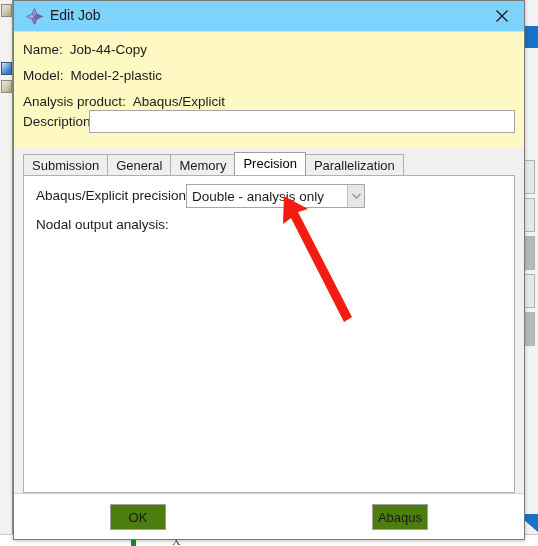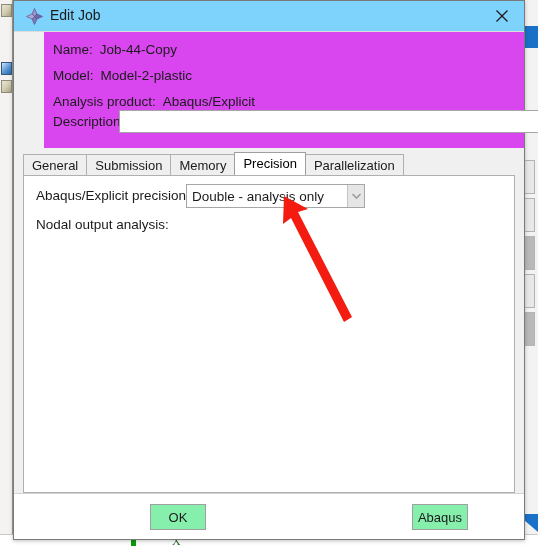--- a/index.html
+++ b/index.html
@@ -126,22 +126,21 @@
     align-items: center;
     justify-content: center;
     cursor: pointer;
   }
   .close-btn svg { display: block; }
 
   
   .header-block {
     position: relative;
     height: 116px;
-    background: #d946ef;
-    margin-left: 30px;
+    background: #fef9c3;
   }
   .field-row {
     position: absolute;
     font-size: 13.5px;
     color: #1b1b1b;
     white-space: nowrap;
   }
   .field-label { color: #1b1b1b; }
   .field-value { color: #1b1b1b; margin-left: 7px; }
 
@@ -250,31 +249,30 @@
     width: 100%;
     height: 46px;
     background: #ffffff;
     border-top: 1px solid #d3d3d3;
     box-sizing: border-box;
   }
   .dlg-btn {
     position: absolute;
     top: 10px;
     height: 26px;
-    background: #86efac;
+    background: #4d7c0f;
     border: 1px solid #a0a0a0;
     box-sizing: border-box;
     font-size: 13px;
     color: #1b1b1b;
     font-family: "Liberation Sans", sans-serif;
     cursor: pointer;
     display: flex;
     align-items: center;
     justify-content: center;
-    margin-left: 40px;
   }
   #ok-button { left: 96px; width: 56px; }
   #cancel-button { left: 358px; width: 56px; }
 
   
   #annotation-arrow {
     position: absolute;
     left: 270px; top: 185px;
     width: 100px; height: 140px;
     pointer-events: none;
@@ -337,22 +335,22 @@
     </div>
     <div class="field-row" style="left:9px; top:62px;">
       <span class="field-label">Analysis product:</span><span class="field-value">Abaqus/Explicit</span>
     </div>
 
     <span class="desc-label">Description:</span>
     <input class="desc-input" type="text" value="" style="">
   </div>
 
   <div class="tabstrip">
+    <div class="tab">Submission</div>
     <div class="tab">General</div>
-    <div class="tab">Submission</div>
     <div class="tab">Memory</div>
     <div class="tab active">Precision</div>
     <div class="tab">Parallelization</div>
   </div>
 
   <div class="tabpanel">
 
     <span class="panel-label" style="left:12px; top:12px;">Abaqus/Explicit precision:</span>
 
     <div class="combo" style="left:162px; top:8px; width:179px; height:24px;">

